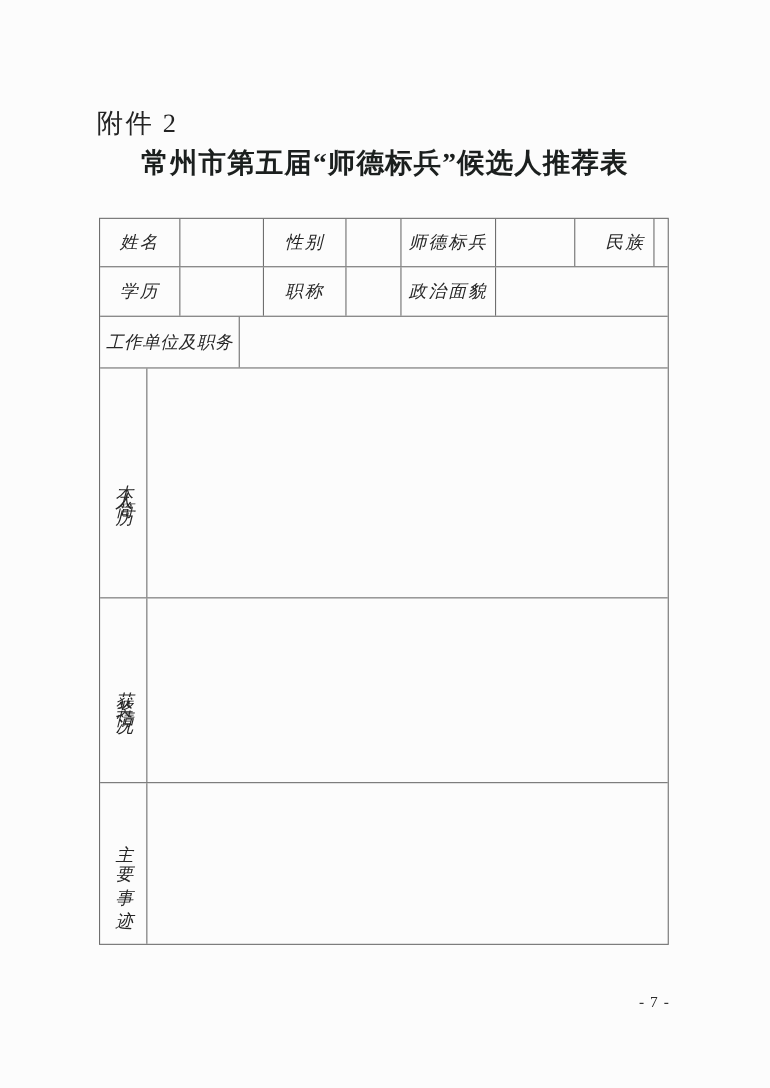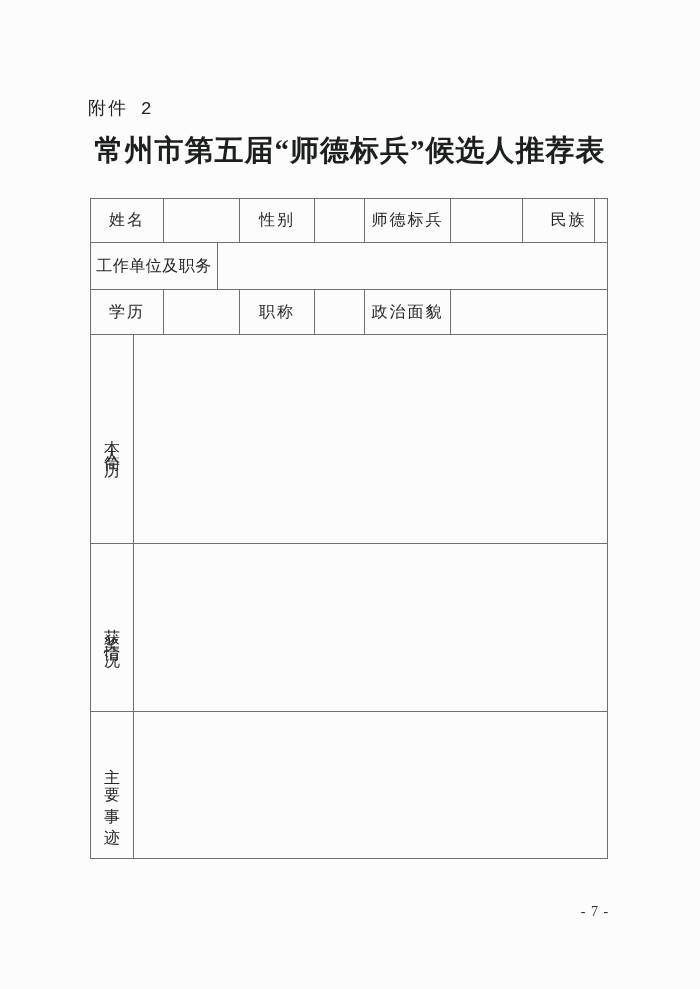--- a/index.html
+++ b/index.html
@@ -11,45 +11,45 @@
   .page{
     position:relative;
     width:700px;height:989px;
     background:#fcfcfc;
     color:#222;
     overflow:hidden;
   }
   .attachment{
     position:absolute;
     left:88px;top:96px;
-    font-size:18px;
+    font-size:24px;
     color:#242424;
     letter-spacing:2px;
-    font-family:Liberation Mono, monospace;
   }
   .title{
     position:absolute;
     left:0;top:131px;
     width:700px;
     margin:0;
     text-align:center;
-    font-size:29px;
+    font-size:25px;
     font-weight:bold;
     color:#1b1f1e;
     letter-spacing:1px;
   }
   .form-table{
     position:absolute;
     left:90px;top:198px;
     width:516px;
     border:1px solid #6f6f6f;
   }
   .row{
     display:flex;
     border-bottom:1px solid #6f6f6f;
+    font-style:italic;
   }
   .row:last-child{border-bottom:none;}
   .cell{
     box-sizing:border-box;
     border-right:1px solid #6f6f6f;
     display:flex;
     align-items:center;
     justify-content:center;
     font-size:16px;
     color:#262626;
@@ -106,31 +106,31 @@
       <div class="cell w73">姓名</div>
       <div class="cell w76"></div>
       <div class="cell w75">性别</div>
       <div class="cell w50"></div>
       <div class="cell w86">师德标兵</div>
       <div class="cell w52"></div>
       <div class="cell w52">民族</div>
       <div class="cell fill"></div>
     </div>
 
-    <div class="row r3">
-      <div class="cell w127">工作单位及职务</div>
-      <div class="cell fill"></div>
-    </div>
-
     <div class="row r2">
       <div class="cell w73">学历</div>
       <div class="cell w76"></div>
       <div class="cell w75">职称</div>
       <div class="cell w50"></div>
       <div class="cell w86">政治面貌</div>
+      <div class="cell fill"></div>
+    </div>
+
+    <div class="row r3">
+      <div class="cell w127">工作单位及职务</div>
       <div class="cell fill"></div>
     </div>
 
     <div class="row r4">
       <div class="cell w43">
         <span class="vtext vgap-s">本人简历</span>
       </div>
       <div class="cell fill"></div>
     </div>
 

